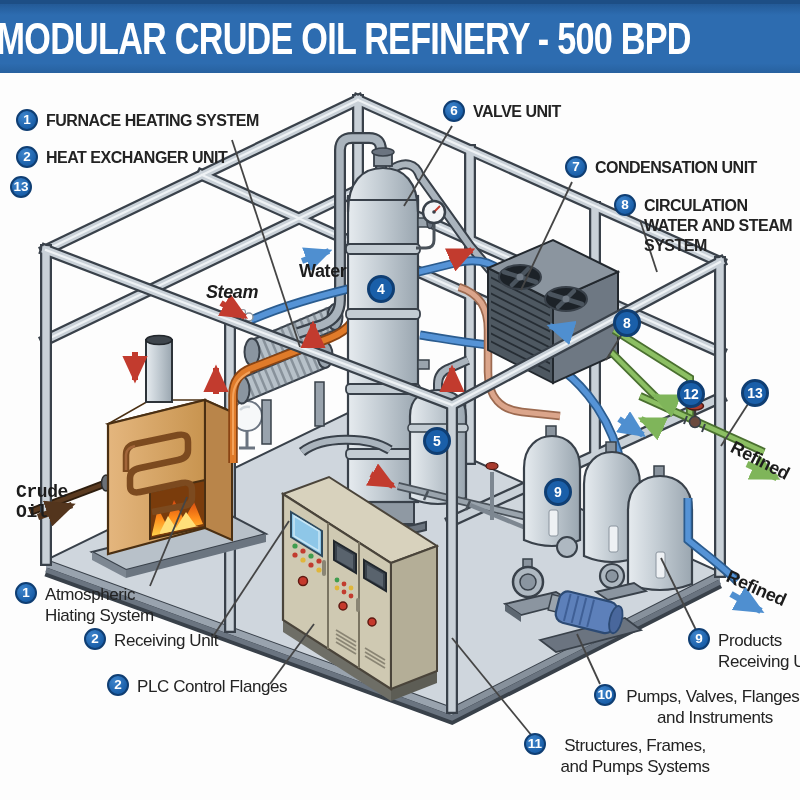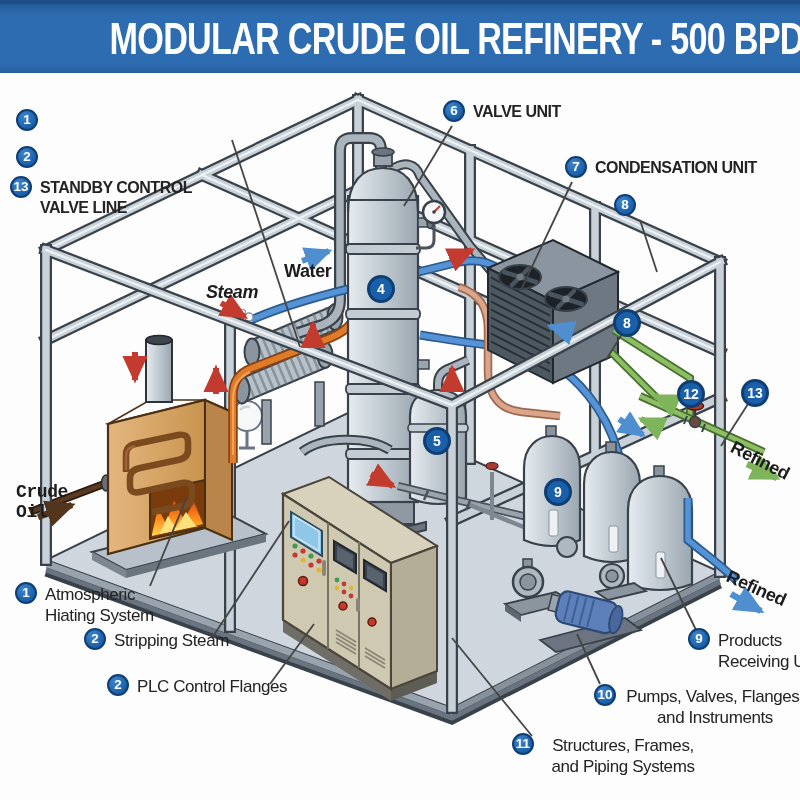--- a/index.html
+++ b/index.html
@@ -1,21 +1,21 @@
 <!DOCTYPE html>
 <html><head>
 <meta charset="utf-8">
 <style>
   html,body{margin:0;padding:0;background:#ffffff;}
   .page{position:relative;width:800px;height:800px;background:#fdfdfd;overflow:hidden;
         font-family:"Liberation Sans",sans-serif;}
   .titlebar{position:absolute;left:0;top:0;width:800px;height:73px;
         background:linear-gradient(180deg,#235a97 0%,#2d6cb0 16%,#2d6cb0 86%,#27619f 100%);
         border-top:4px solid #1d4e85;box-sizing:border-box;
-        display:flex;align-items:center;justify-content:flex-start;}
+        display:flex;align-items:center;justify-content:flex-end;}
   .title-text{display:inline-block;color:#fff;font-weight:700;font-size:45px;letter-spacing:-1px;
         transform:scaleX(0.76);transform-origin:center;white-space:nowrap;}
   svg.illustration{position:absolute;left:0;top:0;}
   .callout{position:absolute;display:flex;gap:8px;align-items:flex-start;}
   .badge{flex:none;width:22px;height:22px;border-radius:50%;
         background:radial-gradient(circle at 35% 30%,#3e85cc,#1a5fa9 70%);
         border:2.5px solid #0f3e73;box-sizing:border-box;color:#fff;
         font-size:13.5px;font-weight:700;display:flex;align-items:center;justify-content:center;line-height:1;}
   .clabel{color:#232323;font-weight:700;font-size:16px;letter-spacing:-0.5px;line-height:1.25;padding-top:2px;}
   .callout.lower .clabel{font-weight:400;font-size:17px;letter-spacing:-0.4px;}
@@ -430,64 +430,66 @@
       </g>
       <g>
         <circle cx="755" cy="393" r="12.5" fill="#1a5fa9" stroke="#0f3e73" stroke-width="3"></circle>
         <text x="755" y="398" fill="#fff">13</text>
       </g>
     </g>
   </svg>
 
   <div class="callout" style="left:16px;top:109px;">
     <span class="badge">1</span>
+    <span class="clabel">FURNACE HEATING SYSTEM</span>
   </div>
   <div class="callout" style="left:16px;top:146px;">
     <span class="badge">2</span>
+    <span class="clabel">HEAT EXCHANGER UNIT</span>
   </div>
   <div class="callout" style="left:10px;top:176px;">
     <span class="badge">13</span>
-    <span class="clabel" style="width:152px;">STANDBY CONTROL VALVE LINE</span>
   </div>
   <div class="callout" style="left:443px;top:100px;">
     <span class="badge">6</span>
     <span class="clabel">VALVE UNIT</span>
   </div>
   <div class="callout" style="left:565px;top:156px;">
     <span class="badge">7</span>
     <span class="clabel">CONDENSATION UNIT</span>
   </div>
   <div class="callout" style="left:614px;top:194px;">
     <span class="badge">8</span>
+    <span class="clabel" style="width:152px;">CIRCULATION WATER AND STEAM SYSTEM</span>
   </div>
 
   <div class="callout lower" style="left:15px;top:582px;">
     <span class="badge">1</span>
     <span class="clabel" style="width:120px;">Atmospheric Hiating System</span>
   </div>
   <div class="callout lower" style="left:84px;top:628px;">
     <span class="badge">2</span>
-    <span class="clabel">Stripping Steam</span>
+    <span class="clabel">Receiving Unit</span>
   </div>
   <div class="callout lower" style="left:107px;top:674px;">
     <span class="badge">2</span>
     <span class="clabel">PLC Control Flanges</span>
   </div>
   <div class="callout lower" style="left:688px;top:628px;">
     <span class="badge">9</span>
     <span class="clabel" style="width:116px;">Products Receiving Unit</span>
   </div>
   <div class="callout lower" style="left:594px;top:684px;">
     <span class="badge">10</span>
     <span class="clabel" style="width:182px;text-align:center;">Pumps, Valves, Flanges, and Instruments</span>
   </div>
-  <div class="callout lower" style="left:512px;top:733px;">
+  <div class="callout lower" style="left:524px;top:733px;">
     <span class="badge">11</span>
-    <span class="clabel" style="width:162px;text-align:center;">Structures, Frames, and Piping Systems</span>
+    <span class="clabel" style="width:162px;text-align:center;">Structures, Frames, and Pumps Systems</span>
   </div>
 
   <span class="flow" style="left:206px;top:283px;font-style:italic;">Steam</span>
-  <span class="flow" style="left:284px;top:262px;">Water</span>
+  <span class="flow" style="left:299px;top:262px;">Water</span>
   <span class="flow" style="left:16px;top:483px;width:58px;font-family:Liberation Mono, monospace;">Crude Oil</span>
   <span class="flow" style="left:736px;top:438px;transform:rotate(27deg);transform-origin:left top;">Refined</span>
   <span class="flow" style="left:731px;top:567px;transform:rotate(24deg);transform-origin:left top;">Refined</span>
 
 </div>
 
 </body></html>

